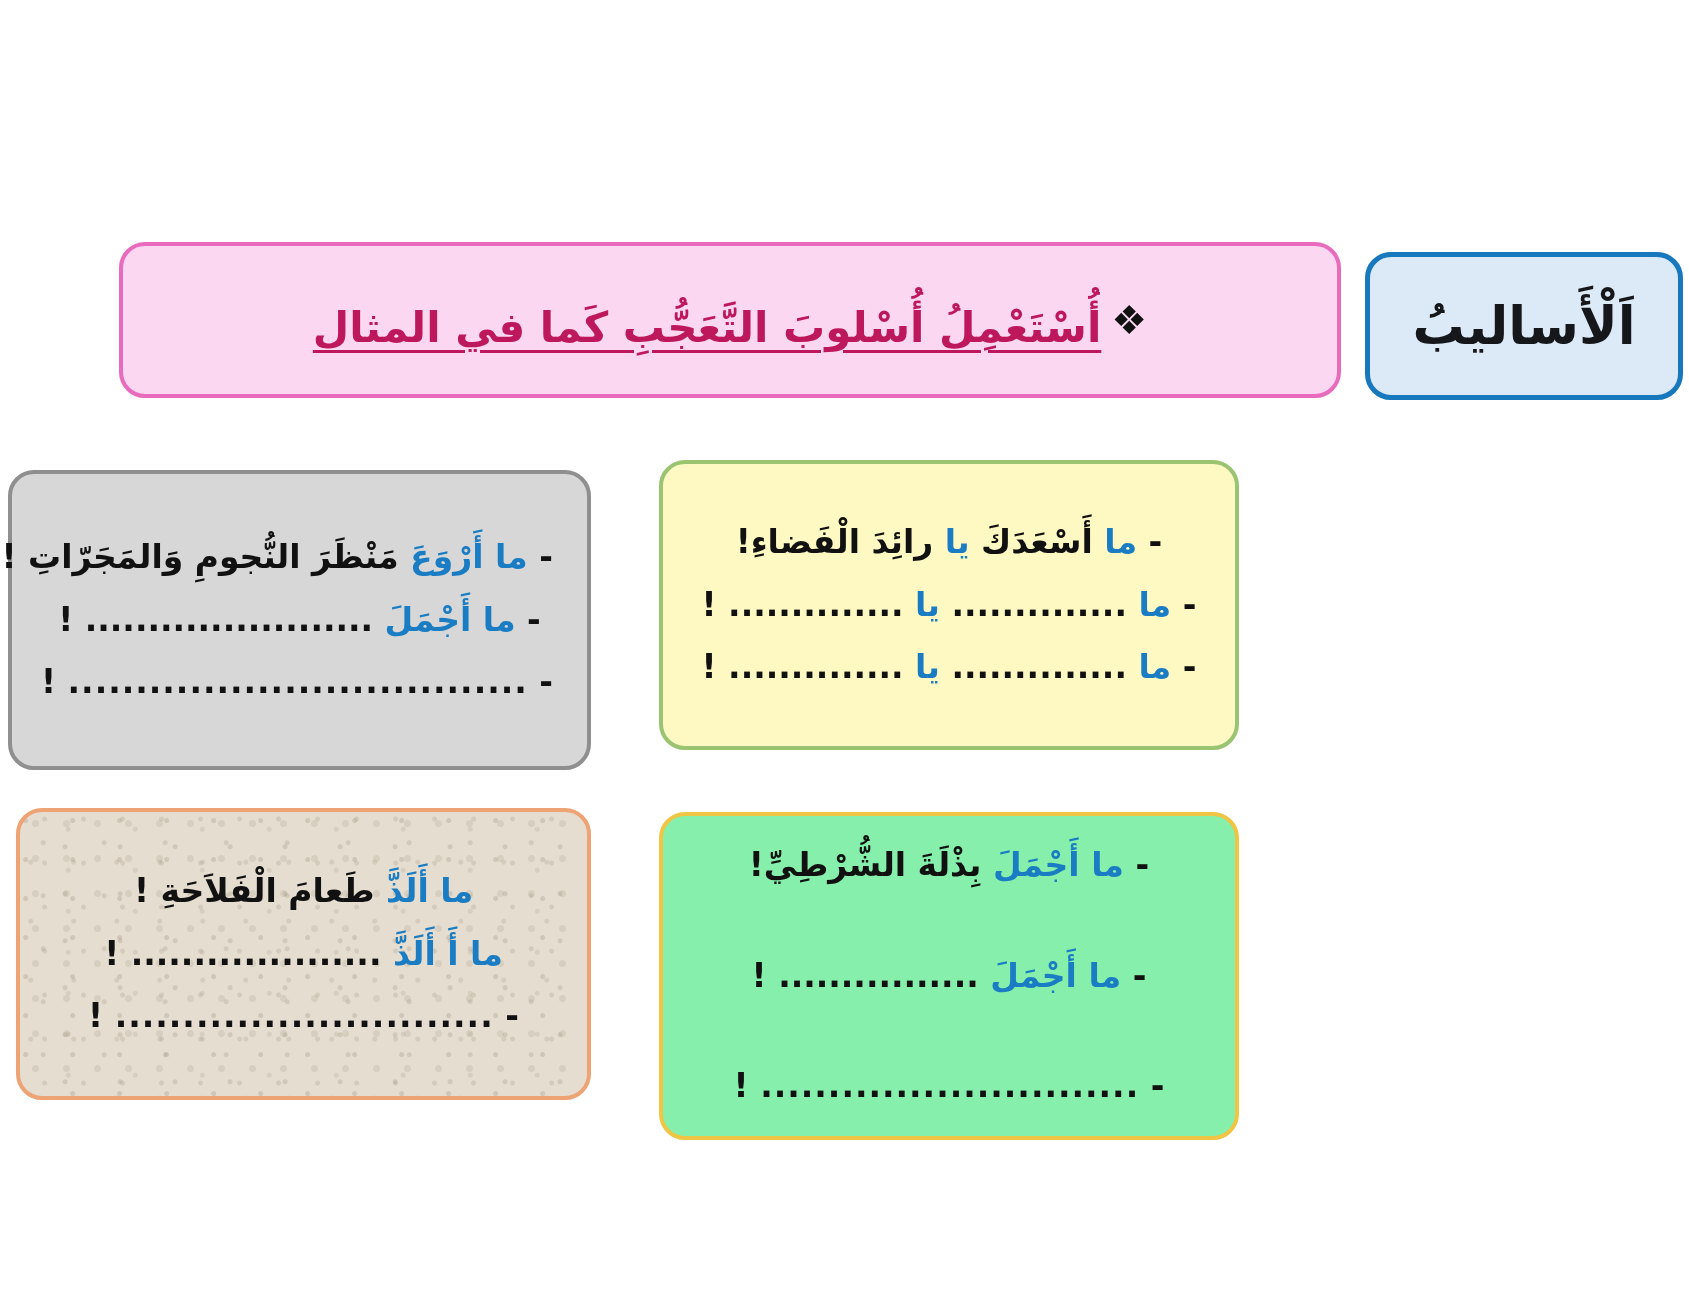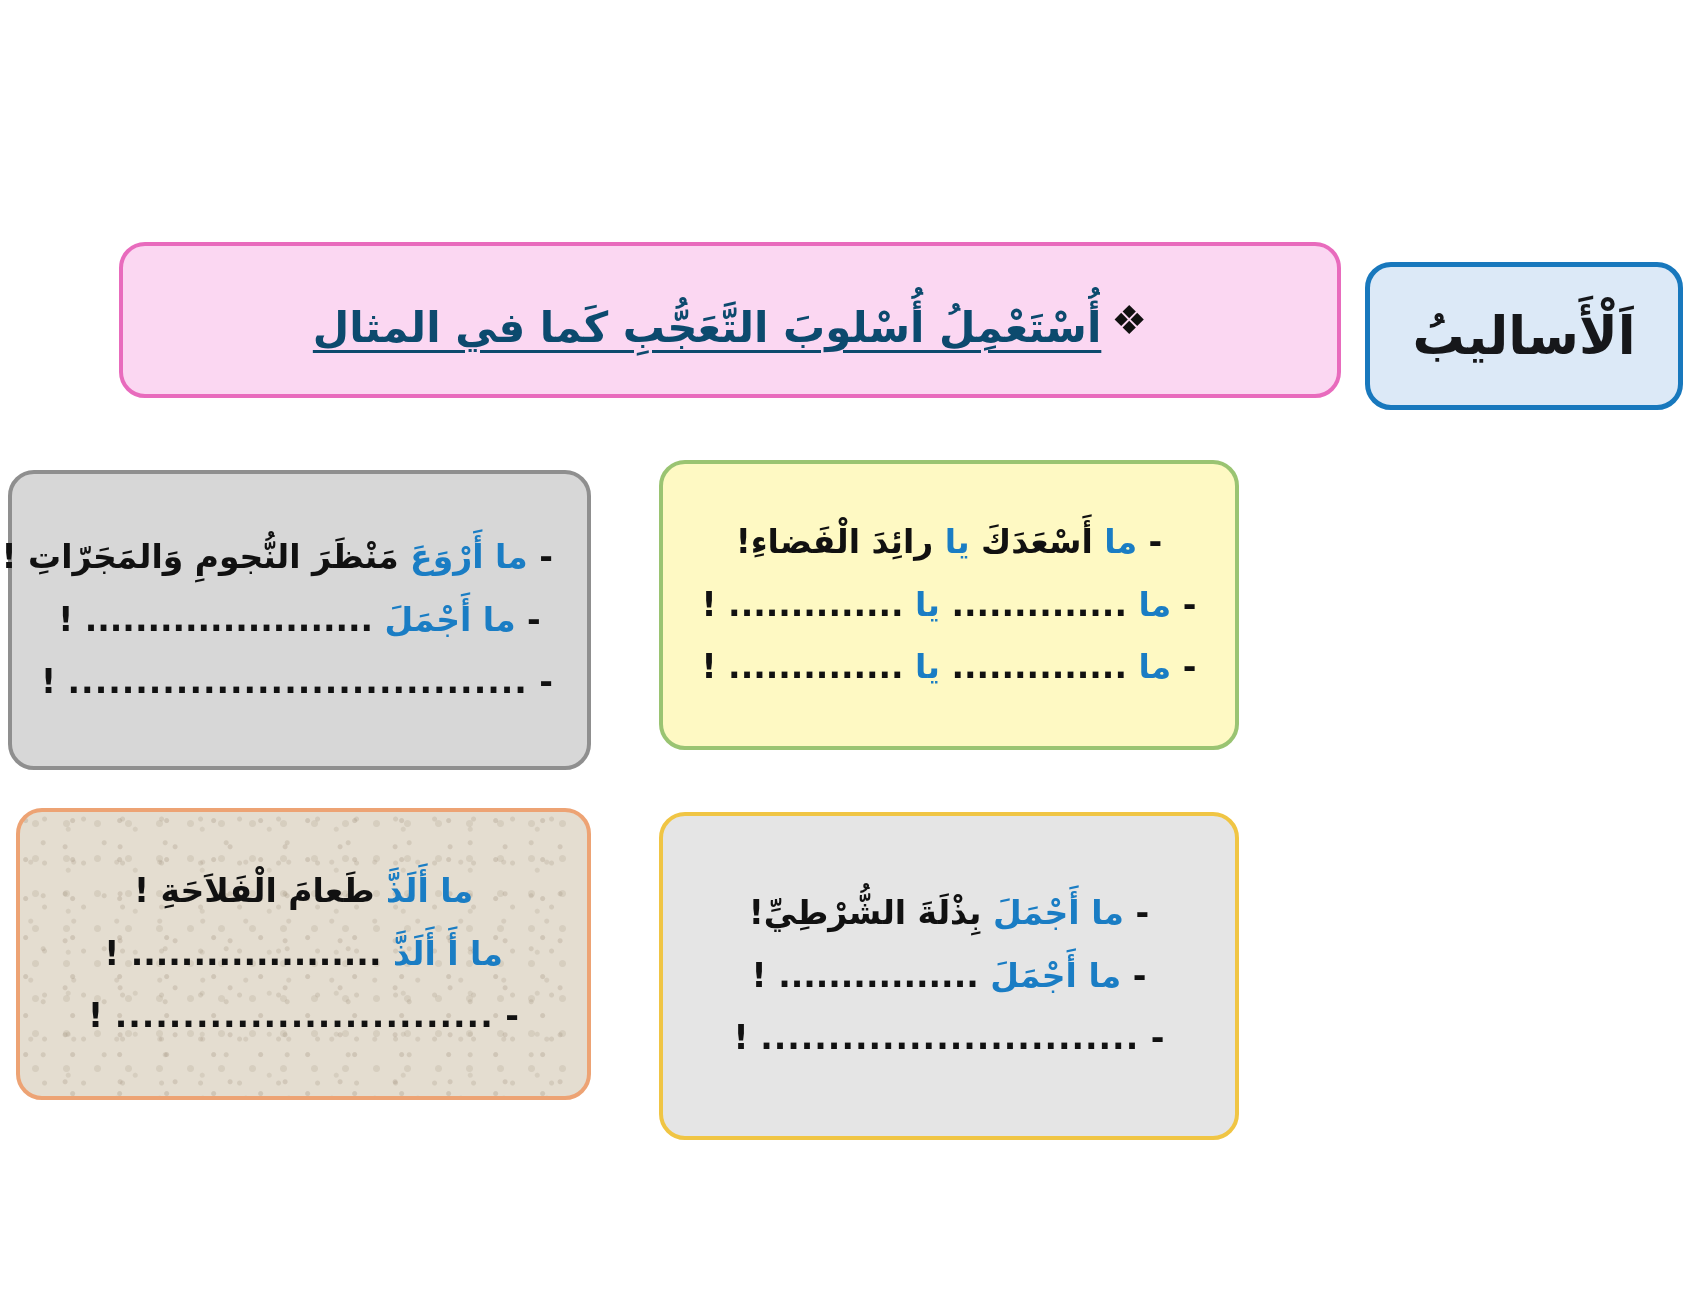--- a/index.html
+++ b/index.html
@@ -25,21 +25,21 @@
   .header-row {
     position: absolute;
     top: 240px;
     left: 0;
     width: 1689px;
     height: 160px;
   }
 
   .title-chip {
     position: absolute;
-    top: 22px;
+    top: 12px;
     right: 6px;
     width: 318px;
     height: 148px;
     box-sizing: border-box;
     background: #dce9f7;
     border: 5px solid #1878bd;
     border-radius: 26px;
     display: flex;
     align-items: center;
     justify-content: center;
@@ -75,21 +75,21 @@
   }
   .bullet-diamond {
     font-size: 40px;
     line-height: 1;
     color: #111111;
     margin-left: 6px;
   }
   .instruction-text {
     font-size: 42px;
     font-weight: 700;
-    color: #0c4a6e;
+    color: #be185d;
     text-decoration: underline;
     text-underline-offset: 8px;
     text-decoration-thickness: 3px;
     margin-top: 15px;
   }
 
   
   .card {
     position: absolute;
     box-sizing: border-box;
@@ -114,22 +114,23 @@
     width: 583px;
     height: 300px;
     background: #d7d7d7;
     border: 4px solid #8f8f8f;
   }
   .card-yellow {
     top: 812px;
     right: 450px;
     width: 580px;
     height: 328px;
-    background: #e5e5e5;
+    background: #86efac;
     border: 4px solid #f0c544;
+    gap: 48px;
   }
   .card-beige {
     top: 808px;
     right: 1098px;
     width: 575px;
     height: 292px;
     background: #e4ddd0;
     border: 4px solid #eda374;
     background-image:
       radial-gradient(circle at 12% 22%, rgba(160,145,125,.30) 0 2px, transparent 3px),

